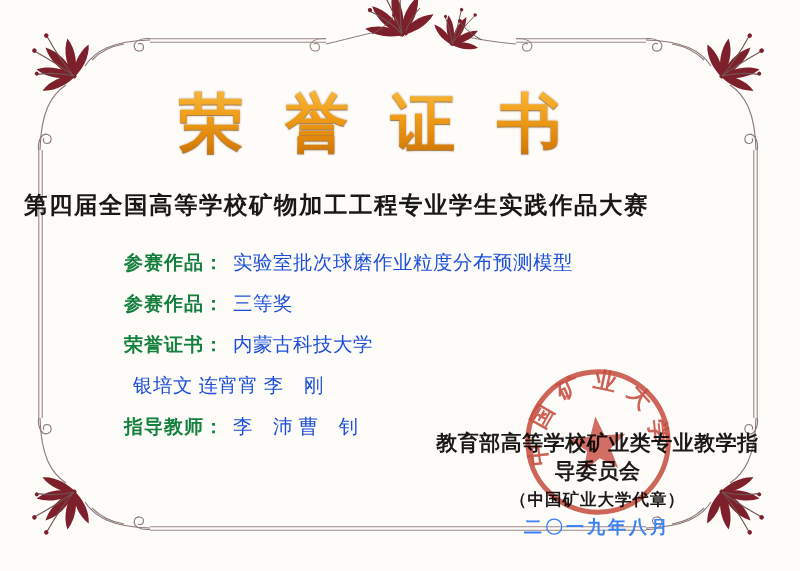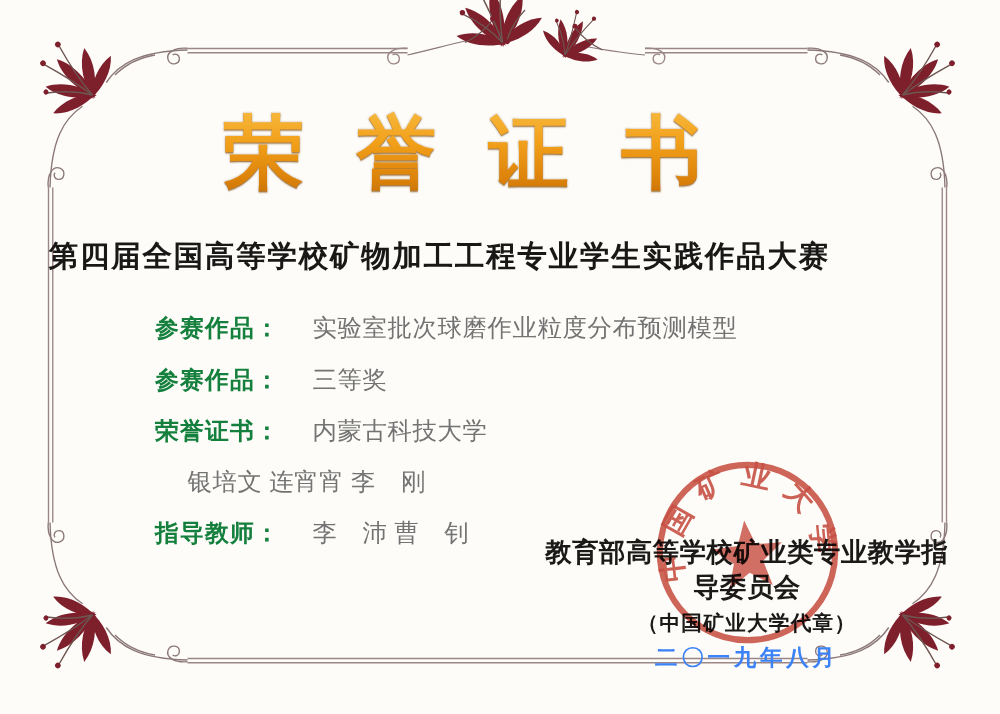--- a/index.html
+++ b/index.html
@@ -17,29 +17,29 @@
     position:absolute;left:0;top:84px;width:740px;text-align:center;
     font-family:"DejaVu Serif","Liberation Serif",serif;
     font-size:64px;font-weight:bold;line-height:78px;
     letter-spacing:42px;text-indent:42px;
     background:linear-gradient(180deg,#f8bc42 0%,#f2a01a 38%,#dd830a 75%,#c06c06 100%);
     -webkit-background-clip:text;background-clip:text;color:transparent;
     filter:drop-shadow(0 1px 0 rgba(122,70,5,.55)) drop-shadow(0 0 1px rgba(110,60,0,.45));
   }
   .cert-subtitle{
     position:absolute;left:0;top:189px;width:673px;text-align:center;
-    font-size:23.5px;font-weight:bold;letter-spacing:1.5px;color:#191817;padding-left:15px;
+    font-size:23.5px;font-weight:bold;letter-spacing:1.5px;color:#191817;
   }
   
   .fields{position:absolute;left:124px;top:249px;}
   .field-row{display:flex;align-items:baseline;height:23px;margin-bottom:18px;white-space:pre;}
   .field-label{font-weight:bold;font-size:19px;letter-spacing:1px;color:#15803d;}
   .field-value{
     font-family:"Liberation Serif","DejaVu Serif",serif;
-    font-size:19.5px;margin-left:26px;letter-spacing:.5px;color:#737373;
+    font-size:19.5px;margin-left:9px;letter-spacing:.5px;color:#1d4ed8;
   }
   
   .issuer{position:absolute;left:430px;top:429px;width:335px;text-align:center;line-height:28px;}
   .issuer-line1{font-size:21px;font-weight:bold;letter-spacing:.5px;color:#1c1a19;}
   .issuer-line2{font-size:16.5px;font-weight:bold;letter-spacing:1px;color:#1c1a19;}
   .issuer-date{
     font-family:Liberation Mono, monospace;
     font-size:18px;font-weight:bold;letter-spacing:3px;color:#3b82f6;margin-top:1px;
   }
   

